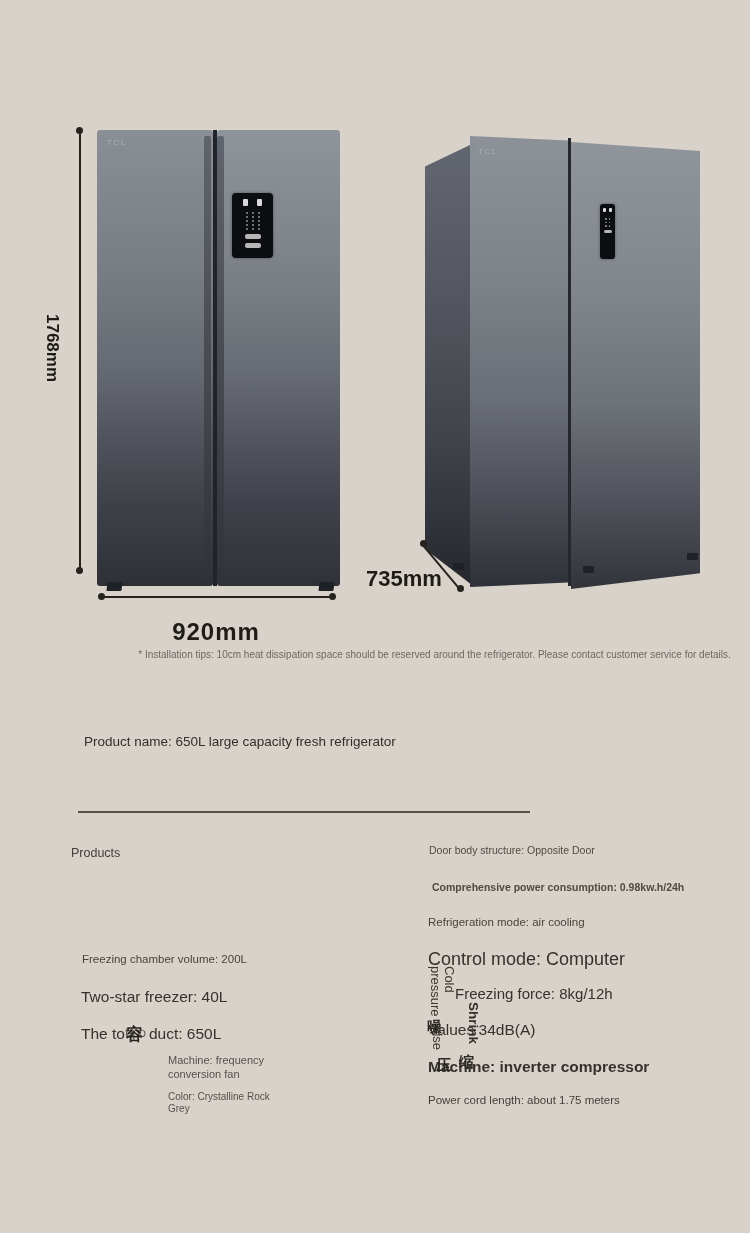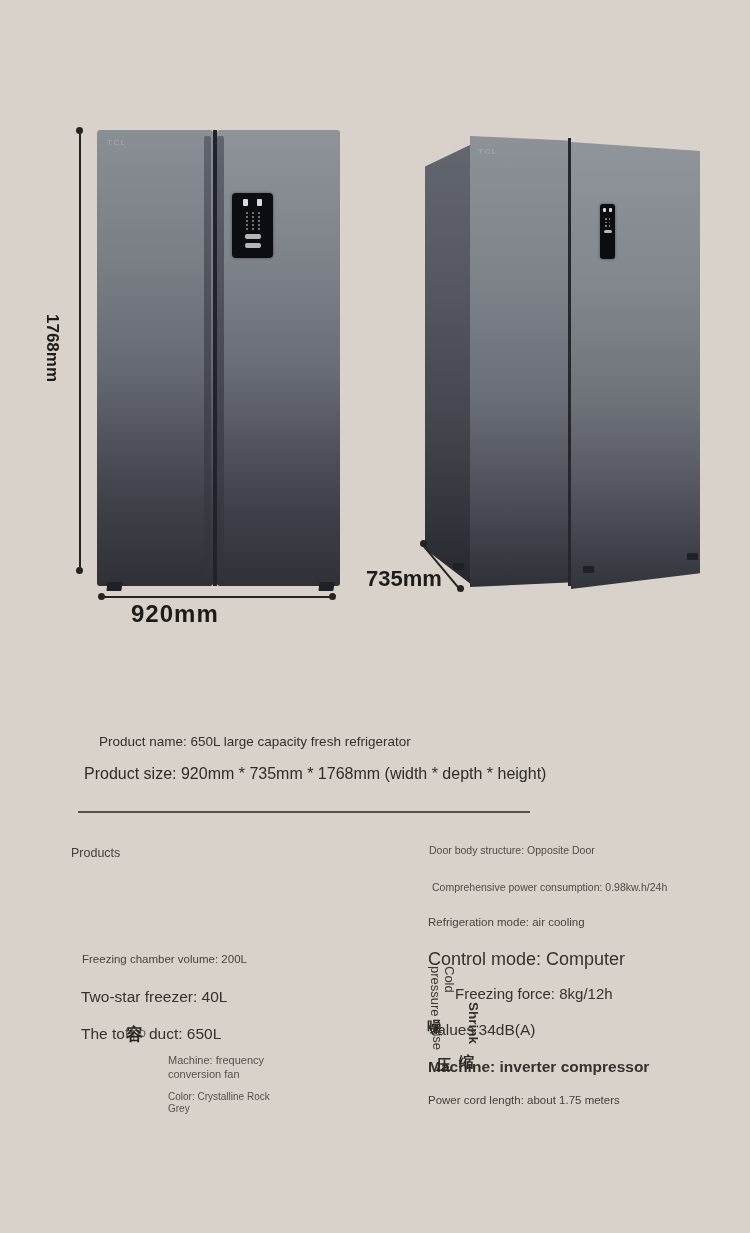--- a/index.html
+++ b/index.html
@@ -126,21 +126,21 @@
   </div>
 
   <div class="abs dim-line" style="left:79px;top:132px;width:2px;height:438px;"></div>
   <div class="abs dim-dot" style="left:76px;top:127px;"></div>
   <div class="abs dim-dot" style="left:76px;top:567px;"></div>
   <div class="abs dim-label rot90" style="left:4px;top:338px;width:96px;text-align:center;font-size:17px;">1768mm</div>
 
   <div class="abs dim-line" style="left:102px;top:596px;width:231px;height:2px;"></div>
   <div class="abs dim-dot" style="left:98px;top:593px;"></div>
   <div class="abs dim-dot" style="left:329px;top:593px;"></div>
-  <div class="abs dim-label" style="left:131px;top:600px;width:170px;text-align:left;font-size:24px;letter-spacing:1px;">920mm</div>
+  <div class="abs dim-label" style="left:131px;top:618px;width:170px;text-align:center;font-size:24px;letter-spacing:1px;">920mm</div>
 
   <div class="abs fridge-side">
     <div class="sf-side"></div>
     <div class="sf-door-l"></div>
     <div class="sf-gap"></div>
     <div class="sf-door-r"></div>
     <div class="abs brand" style="left:63px;top:22px;">TCL</div>
     <div class="display dp-side">
       <div class="dp-icons" style="gap:3px;">
           <div class="dp-ico"></div>
@@ -163,40 +163,40 @@
     <div class="sf-foot" style="left:38px;top:438px;"></div>
     <div class="sf-foot" style="left:168px;top:441px;"></div>
     <div class="sf-foot" style="left:272px;top:428px;"></div>
   </div>
 
   <div class="abs dim-line" style="left:424px;top:545px;width:59px;height:2px;transform:rotate(50deg);transform-origin:0 0;"></div>
   <div class="abs dim-dot" style="left:420px;top:540px;"></div>
   <div class="abs dim-dot" style="left:457px;top:585px;"></div>
   <div class="abs dim-label" style="left:366px;top:566px;font-size:22px;">735mm</div>
 
-
-  <div class="abs" style="left:84px;top:734px;font-size:13.5px;color:#332f2a;margin-left:15px;">Product name: 650L large capacity fresh refrigerator</div>
-  <div class="abs" style="left:84px;top:765px;font-size:16px;color:#2f2b26;">Product size: 920mm * 735mm * 1768mm (width * depth * height)</div>
+  <div class="abs" style="left:122px;top:649px;width:625px;text-align:center;font-size:10px;color:#6e6862;">* Installation tips: 10cm heat dissipation space should be reserved around the refrigerator. Please contact customer service for details.</div>
+
+  <div class="abs" style="left:84px;top:734px;font-size:13.5px;color:#332f2a;">Product name: 650L large capacity fresh refrigerator</div>
   <div class="abs" style="left:78px;top:811px;width:452px;height:2px;background:#56504a;"></div>
 
   <div class="abs t-med" style="left:71px;top:846px;">Products</div>
   <div class="abs t-sm" style="left:82px;top:953px;">Freezing chamber volume: 200L</div>
   <div class="abs t-big" style="left:81px;top:988px;">Two-star freezer: 40L</div>
 
   <div class="abs t-big" style="left:81px;top:1025px;">
     <span>The to</span><span class="cluster"><span class="hidden-txt">tal pro</span><span class="zh">容</span></span><span>duct: 650L</span>
   </div>
 
   <div class="abs pre" style="left:168px;top:1054px;font-size:11px;line-height:13.5px;color:#55504a;">Machine: frequency
 conversion fan</div>
   <div class="abs pre" style="left:168px;top:1091px;font-size:10px;line-height:12px;color:#55504a;">Color: Crystalline Rock
 Grey</div>
 
   <div class="abs t-xs" style="left:429px;top:844px;color:#4f4a43;">Door body structure: Opposite Door</div>
-  <div class="abs t-xs" style="left:432px;top:881px;color:#4f4a43;">Comprehensive power consumption: 0.98kw.h/24h</div>
+  <div class="abs t-xs" style="left:432px;top:881px;color:#4f4a43;font-weight:bold;">Comprehensive power consumption: 0.98kw.h/24h</div>
   <div class="abs t-sm" style="left:428px;top:916px;">Refrigeration mode: air cooling</div>
   <div class="abs" style="left:428px;top:949px;font-size:18px;color:#35312b;">Control mode: Computer</div>
   <div class="abs" style="left:455px;top:985px;font-size:15px;color:#35312b;">Freezing force: 8kg/12h</div>
   <div class="abs t-big" style="left:428px;top:1021px;">Values 34dB(A)</div>
   <div class="abs t-big" style="left:428px;top:1058px;font-weight:bold;">Machine: inverter compressor</div>
   <div class="abs t-sm" style="left:428px;top:1094px;color:#423e37;">Power cord length: about 1.75 meters</div>
 
   <div class="abs rot-ol" style="left:456px;top:966px;font-size:13px;line-height:14px;color:#3b372f;">Cold
 pressure</div>
   <div class="abs rot-ol" style="left:445px;top:1019px;font-size:13px;color:#3b372f;">noise</div>

